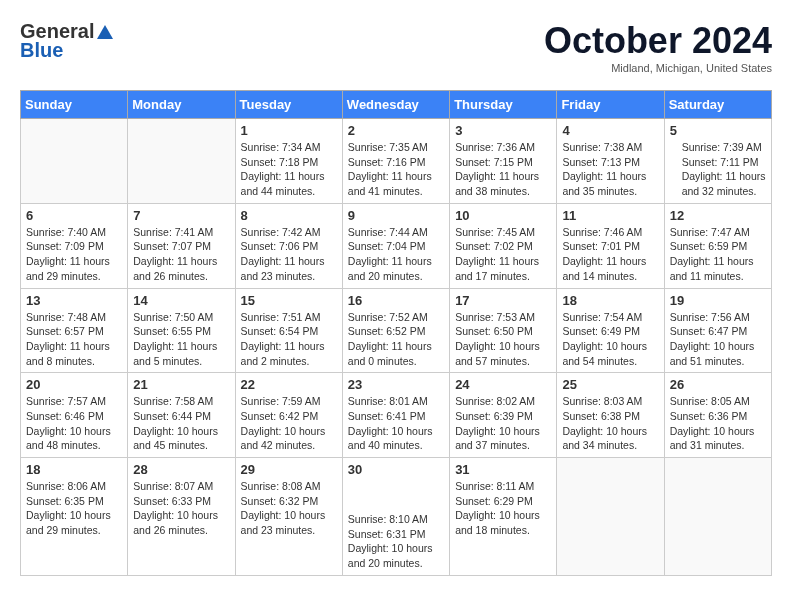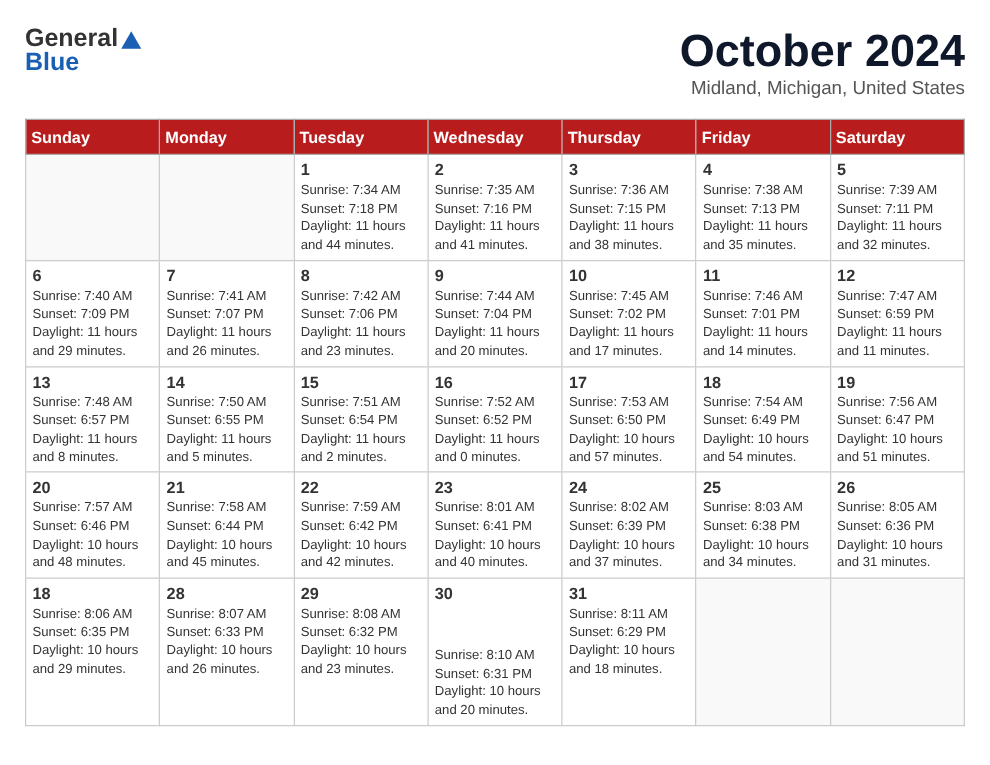--- a/index.html
+++ b/index.html
@@ -23,30 +23,30 @@
     }
     .title-block {
       text-align: right;
     }
     .title-month {
       font-size: 36px;
       font-weight: bold;
       color: #0f172a;
     }
     .title-location {
-      font-size: 15px;
+      font-size: 11px;
       color: #555;
     }
     .calendar {
       width: 100%;
       border-collapse: collapse;
       border: 1px solid #ccc;
     }
     .calendar th {
-      background: #b91c1c;
+      background: #3b82f6;
       color: #fff;
       font-size: 13px;
       font-weight: bold;
       padding: 6px 4px;
       text-align: left;
       border: 1px solid #aaa;
     }
     .calendar td {
       vertical-align: top;
       border: 1px solid #ccc;
@@ -125,21 +125,21 @@
 Daylight: 11 hours and 38 minutes.</div>
         </td>
         <td>
           <div class="day-number">4</div>
           <div class="day-detail" style="white-space: pre-line;">Sunrise: 7:38 AM
 Sunset: 7:13 PM
 Daylight: 11 hours and 35 minutes.</div>
         </td>
         <td>
           <div class="day-number">5</div>
-          <div class="day-detail" style="white-space: pre-line;">Sunrise: 7:39 AM
+          <div class="day-detail" style="white-space: pre-line; margin-left: 12px;">Sunrise: 7:39 AM
 Sunset: 7:11 PM
 Daylight: 11 hours and 32 minutes.</div>
         </td>
       </tr>
       <tr>
         <td>
           <div class="day-number">6</div>
           <div class="day-detail" style="white-space: pre-line;">Sunrise: 7:40 AM
 Sunset: 7:09 PM
 Daylight: 11 hours and 29 minutes.</div>

